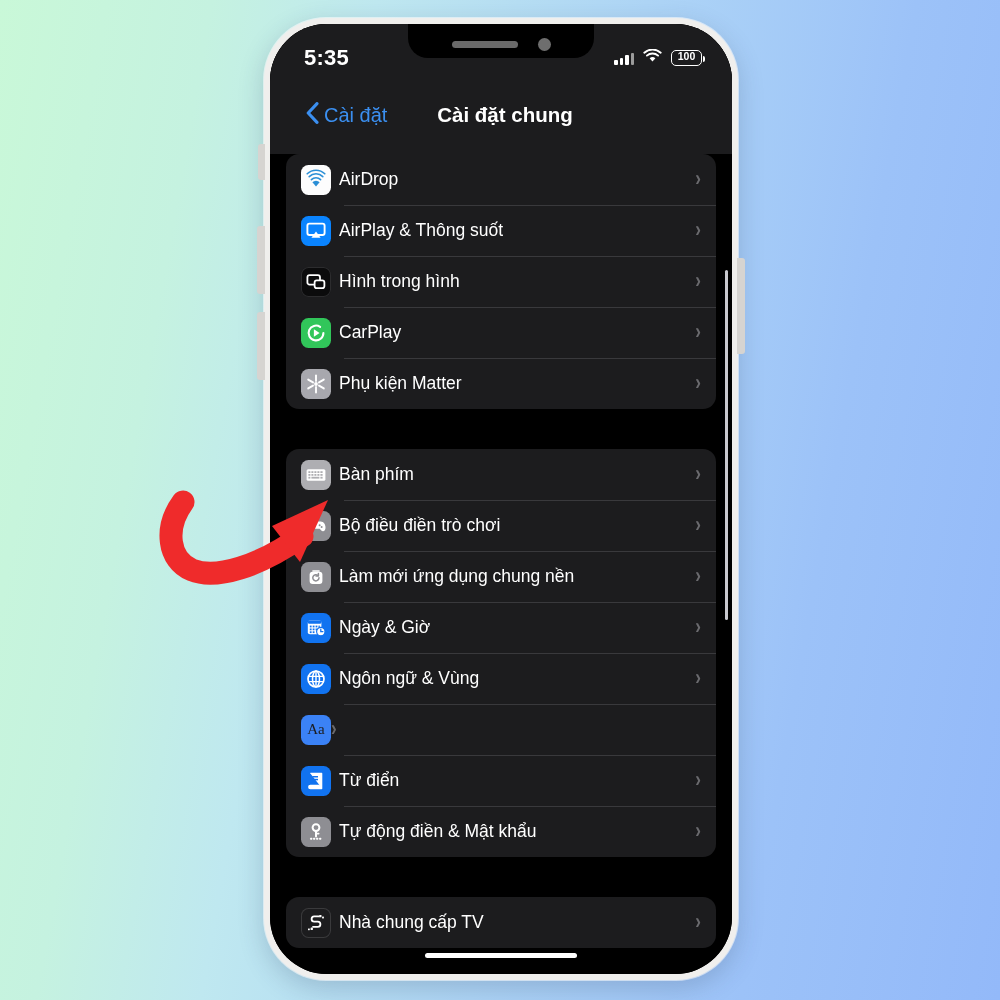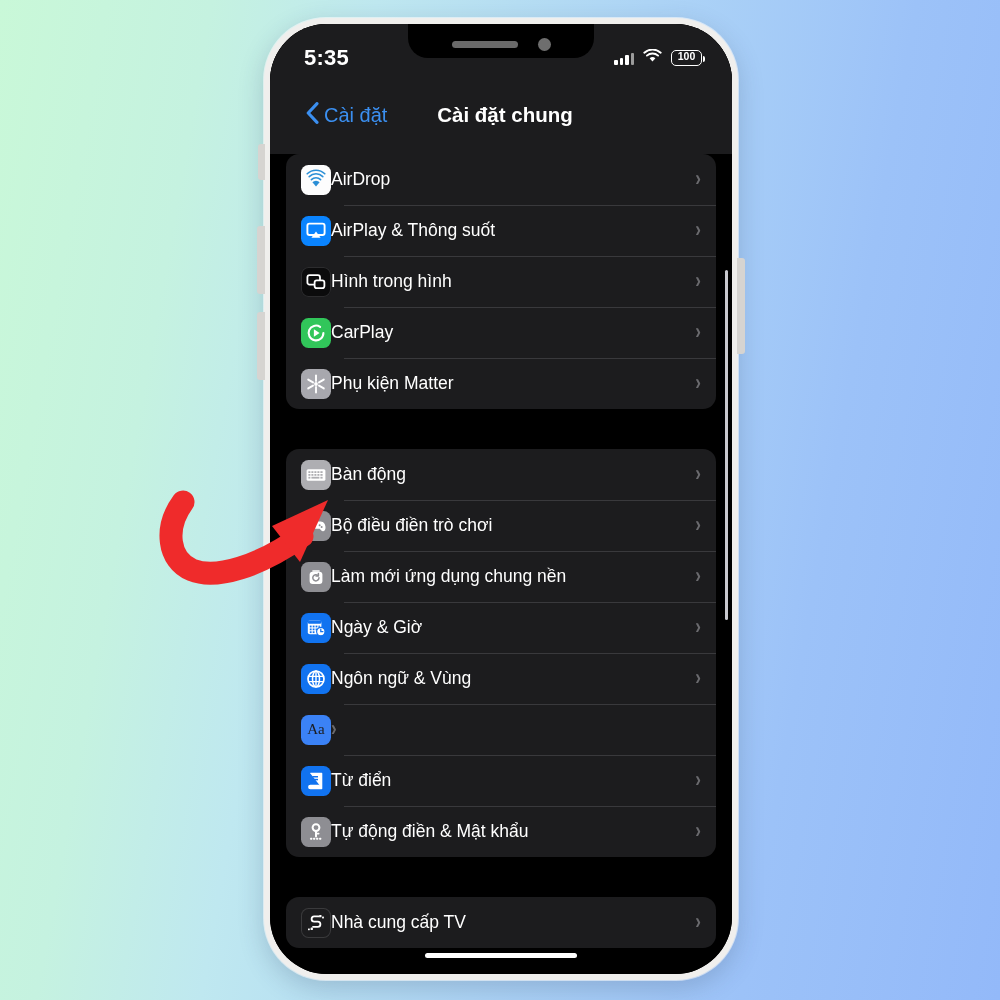--- a/index.html
+++ b/index.html
@@ -100,21 +100,21 @@
   }
   .row + .row::before{
     content:""; position:absolute; left:58px; right:0; top:0; height:1px;
     background:#39393c;
   }
   .row-icon{
     width:30px; height:30px; border-radius:7.5px; flex:0 0 30px;
     display:flex; align-items:center; justify-content:center; overflow:hidden;
   }
   .row-label{
-    flex:1; margin-left:0; font-size:17.5px; color:#fff; white-space:nowrap;
+    flex:1; margin-left:8px; font-size:17.5px; color:#fff; white-space:nowrap;
   }
   .chev{ flex:0 0 auto; color:#6a6a6e; font-size:17px; font-weight:600; line-height:1;
          transform:scaleY(1.25); margin-right:2px; }
 
   
   .ic-airdrop{background:#fdfdfd;}
   .ic-airplay{background:#0a84ff;}
   .ic-pip{background:#0b0b0c; box-shadow:inset 0 0 0 1px #2c2c2e;}
   .ic-carplay{background:#31c65a;}
   .ic-matter{background:#a8a8ae;}
@@ -279,21 +279,21 @@
                     <rect x="6.4" y="10" width="2" height="1.8"></rect>
           <rect x="9.4" y="10" width="2" height="1.8"></rect>
                     <rect x="12.4" y="10" width="2" height="1.8"></rect>
           <rect x="15.4" y="10" width="2.2" height="1.8"></rect>
           <rect x="3.4" y="12.8" width="2" height="1.8"></rect>
           <rect x="6.4" y="12.8" width="8" height="1.8"></rect>
           <rect x="15.4" y="12.8" width="2.2" height="1.8"></rect>
         </g>
       </svg>
               </span>
-              <span class="row-label">Bàn động</span>
+              <span class="row-label">Bàn phím</span>
               <span class="chev">›</span>
             </div>
             <div class="row">
               <span class="row-icon ic-gamepad">
                 <svg width="22" height="22" viewBox="0 0 22 22">
         <path d="M6.3 6.4 h9.4 c3 0 4.6 2.8 4.8 5.6 c.2 2.6 -.9 4.2 -2.5 4.2 c-1.6 0 -2.3 -1.4 -3.3 -2.4 h-7.4
                  c-1 1 -1.7 2.4 -3.3 2.4 c-1.6 0 -2.7 -1.6 -2.5 -4.2 c.2 -2.8 1.8 -5.6 4.8 -5.6 Z" fill="#fff"></path>
         <g fill="#8e8e93">
           <rect x="5" y="10.4" width="4.2" height="1.3" rx=".6"></rect>
           <rect x="6.45" y="8.95" width="1.3" height="4.2" rx=".6"></rect>
@@ -393,21 +393,21 @@
                 <svg width="22" height="22" viewBox="0 0 22 22">
         <path d="M13.8 4.4 h-4.6 a2.6 2.6 0 0 0 0 5.2 h3.6 a2.6 2.6 0 0 1 0 5.2 h-4.8" stroke="#fff" stroke-width="1.8" fill="none" stroke-linecap="round"></path>
         <g fill="#fff">
           <rect x="14.2" y="3" width="2.3" height="2.3" rx=".5"></rect>
           <rect x="17.1" y="4.6" width="1.8" height="1.8" rx=".4"></rect>
           <rect x="5.6" y="15.6" width="2.3" height="2.3" rx=".5"></rect>
           <rect x="3" y="16.4" width="1.8" height="1.8" rx=".4"></rect>
         </g>
       </svg>
               </span>
-              <span class="row-label">Nhà cung cấp TV</span>
+              <span class="row-label">Nhà chung cấp TV</span>
               <span class="chev">›</span>
             </div>
           </div>
         </div>
     </div>
 
     <div id="scroll-indicator"></div>
     <div id="home-indicator"></div>
   </div>
 </div>

